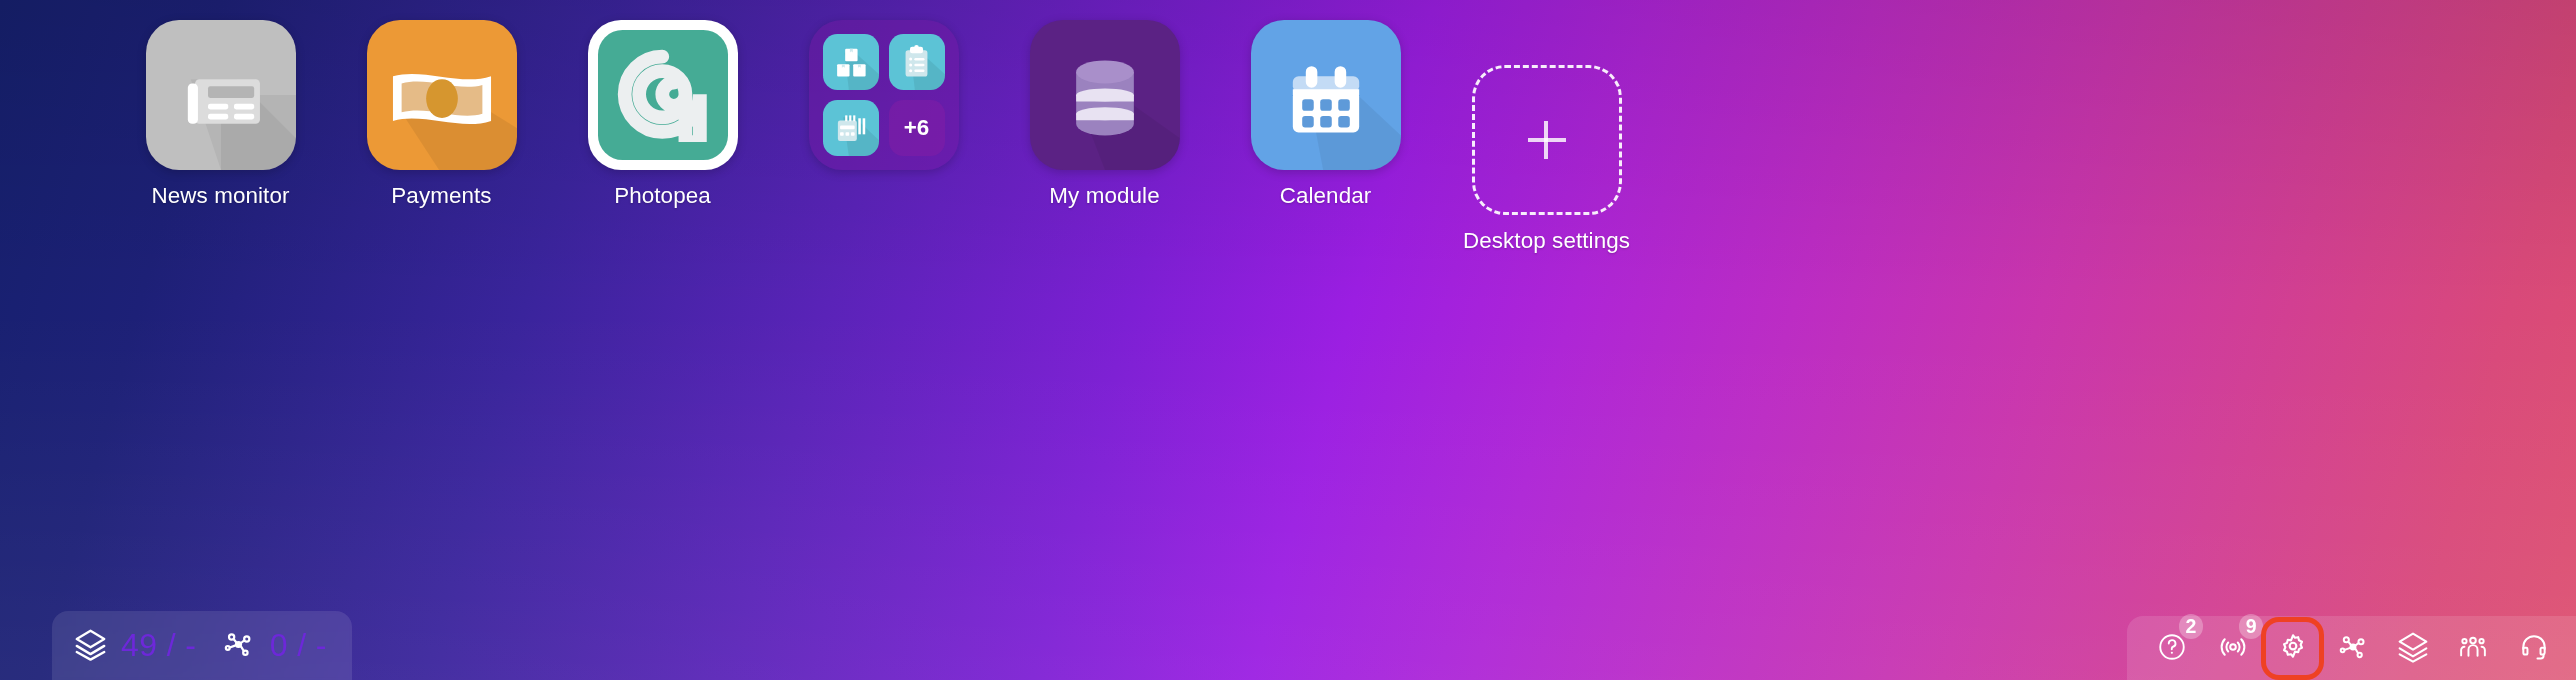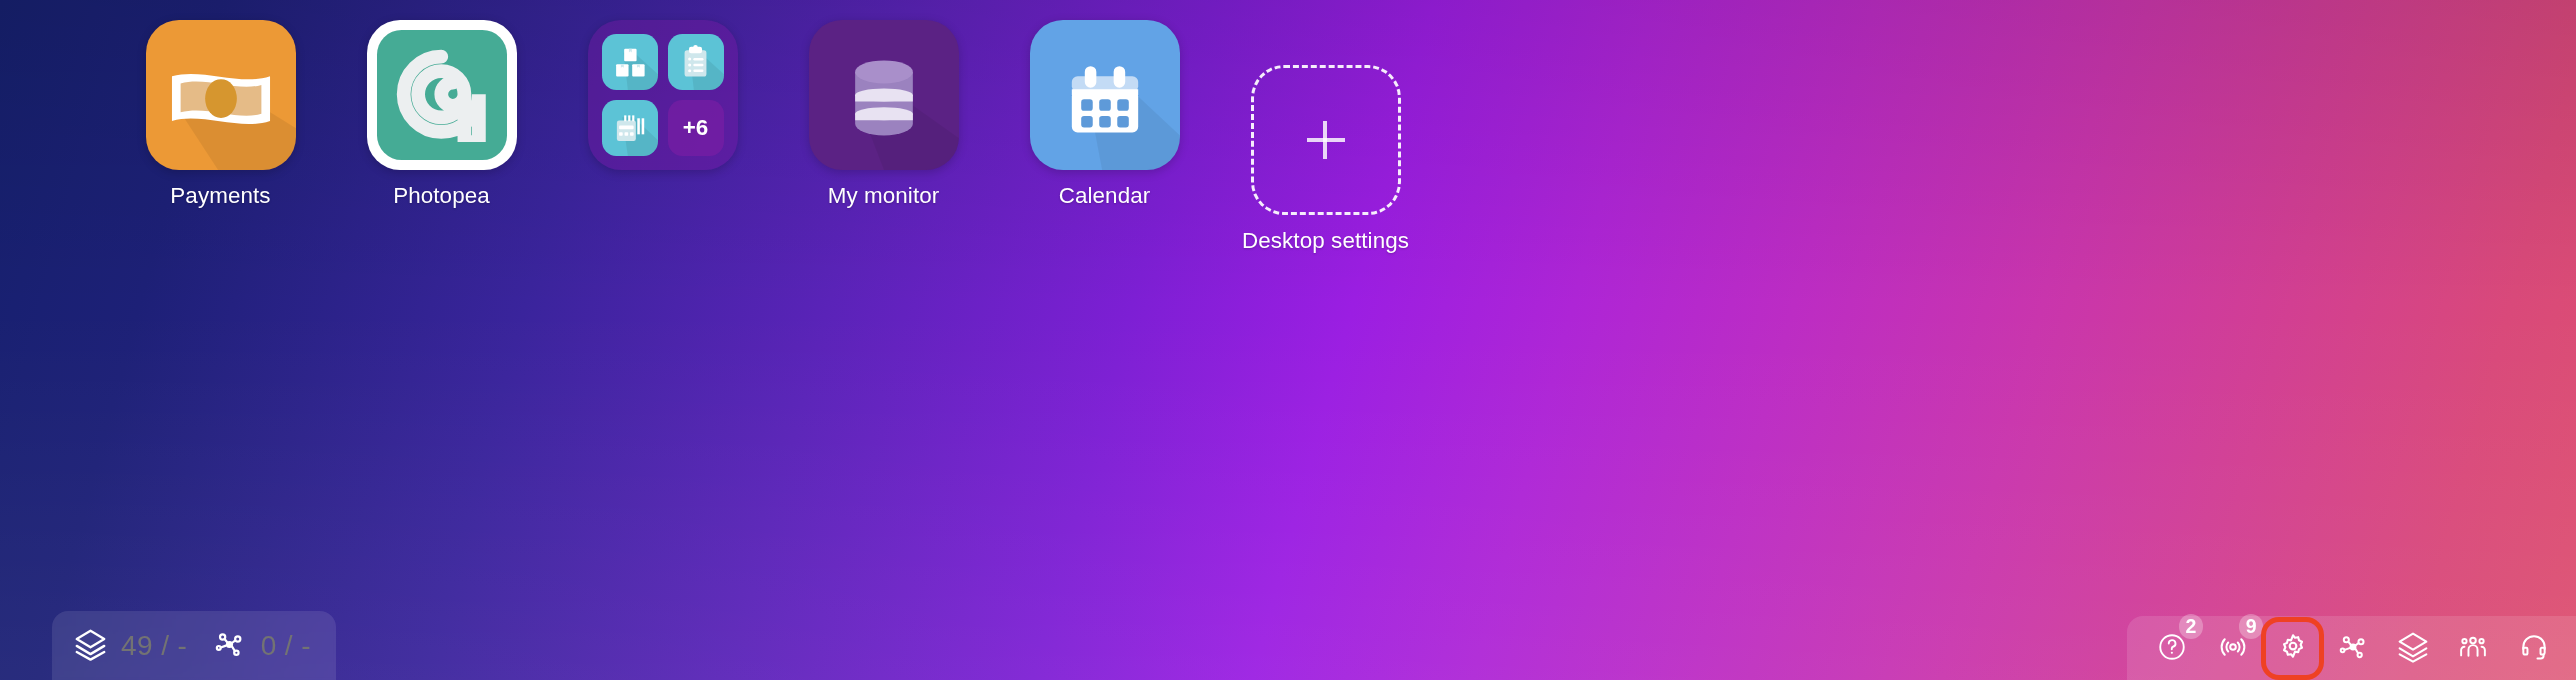--- a/index.html
+++ b/index.html
@@ -135,22 +135,22 @@
     left: 52px; bottom: 0px;
     height: 69px;
     padding: 0 24.6px 0 21.7px;
     border-radius: 16px 16px 0 0;
     background: rgba(255,255,255,0.10);
     display: flex; align-items: center; gap: 26px;
     backdrop-filter: blur(1.4px);
   }
   .status-item { display: flex; align-items: center; gap: 14.4px; }
   .status-text {
-    color: #737373;
-    font-size: 28px;
+    color: #6d28d9;
+    font-size: 32px;
     letter-spacing: 0.4px;
     white-space: nowrap;
   }
 
   
   .toolbar {
     position: absolute;
     right: 0px; bottom: 0px;
     height: 64px;
     padding: 0 16px 0 19px;
@@ -184,20 +184,36 @@
 </style>
 </head>
 <body>
 
 <div class="bg-overlay"></div>
 
 <div class="desktop">
 
   <div class="grid">
 
+    <div class="cell">
+      <div class="tile t-news">
+        <svg width="150" height="150" viewBox="0 0 208 208">
+          <path d="M104 104 L208 104 L208 208 L104 208 Z" fill="rgba(0,0,0,0.055)"></path>
+          <path d="M62 82 L126 82 L208 164 L208 208 L104 208 Z" fill="rgba(0,0,0,0.05)"></path>
+          <rect x="68" y="82" width="90" height="62" rx="6" fill="#dcdcdc"></rect>
+          <rect x="58" y="88" width="14" height="56" rx="6" fill="#ffffff"></rect>
+          <rect x="86" y="92" width="64" height="16" rx="3" fill="#b4b4b4"></rect>
+          <rect x="86" y="116" width="28" height="8" rx="3" fill="#ffffff"></rect>
+          <rect x="122" y="116" width="28" height="8" rx="3" fill="#ffffff"></rect>
+          <rect x="86" y="130" width="28" height="8" rx="3" fill="#ffffff"></rect>
+          <rect x="122" y="130" width="28" height="8" rx="3" fill="#ffffff"></rect>
+        </svg>
+      </div>
+      <div class="label">News monitor</div>
+    </div>
 
     <div class="cell">
       <div class="tile t-pay">
         <svg width="150" height="150" viewBox="0 0 208 208">
           <path d="M36 110 L98 82 L208 150 L208 208 L100 208 Z" fill="rgba(0,0,0,0.07)"></path>
           <path d="M36 78 C78 66, 130 92, 172 78 L172 140 C130 154, 78 128, 36 140 Z" fill="#ffffff"></path>
           <path d="M48 88 C84 78, 126 100, 160 90 L160 130 C126 140, 84 118, 48 128 Z" fill="#e5bb87"></path>
           <ellipse cx="104" cy="109" rx="22" ry="27" fill="#d6962f"></ellipse>
         </svg>
       </div>
@@ -276,21 +292,21 @@
         <svg width="150" height="150" viewBox="0 0 208 208">
           <path d="M70 120 L104 90 L208 164 L208 208 L104 208 Z" fill="rgba(0,0,0,0.06)"></path>
           <path d="M64 72 h80 v72 a40 16 0 0 1 -80 0 Z" fill="#9b82bf"></path>
           <ellipse cx="104" cy="72" rx="40" ry="16" fill="#a98fca"></ellipse>
           <rect x="64" y="104" width="80" height="9" fill="#e8e2f2"></rect>
           <ellipse cx="104" cy="104" rx="40" ry="9" fill="#e8e2f2"></ellipse>
           <rect x="64" y="130" width="80" height="9" fill="#e8e2f2"></rect>
           <ellipse cx="104" cy="130" rx="40" ry="9" fill="#e8e2f2"></ellipse>
         </svg>
       </div>
-      <div class="label">My monitor</div>
+      <div class="label">My module</div>
     </div>
 
     <div class="cell">
       <div class="tile t-cal">
         <svg width="150" height="150" viewBox="0 0 208 208">
           <path d="M78 92 L120 78 L208 160 L208 208 L100 208 Z" fill="rgba(0,0,0,0.06)"></path>
           <rect x="58" y="78" width="92" height="22" rx="8" fill="#c3dbf5"></rect>
           <rect x="58" y="98" width="92" height="58" rx="8" fill="#ffffff"></rect>
           <rect x="58" y="96" width="92" height="8" fill="#ffffff"></rect>
           <rect x="76" y="64" width="16" height="30" rx="8" fill="#ffffff"></rect>

